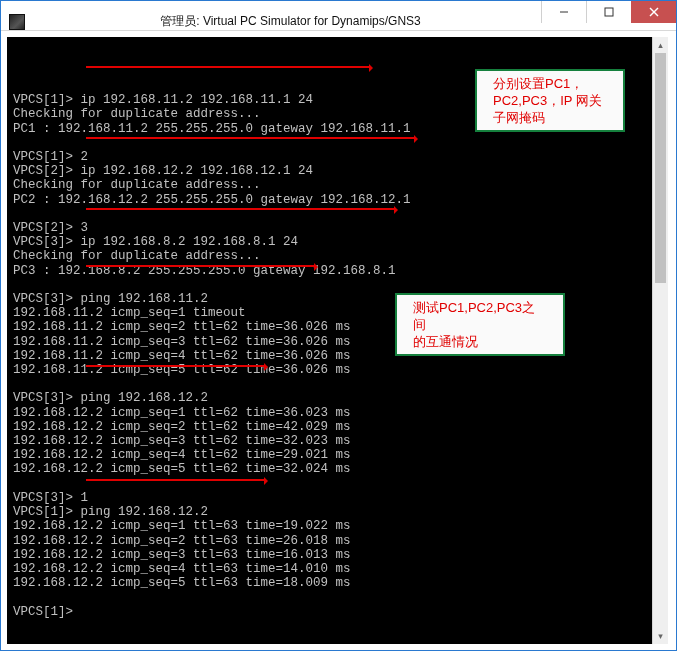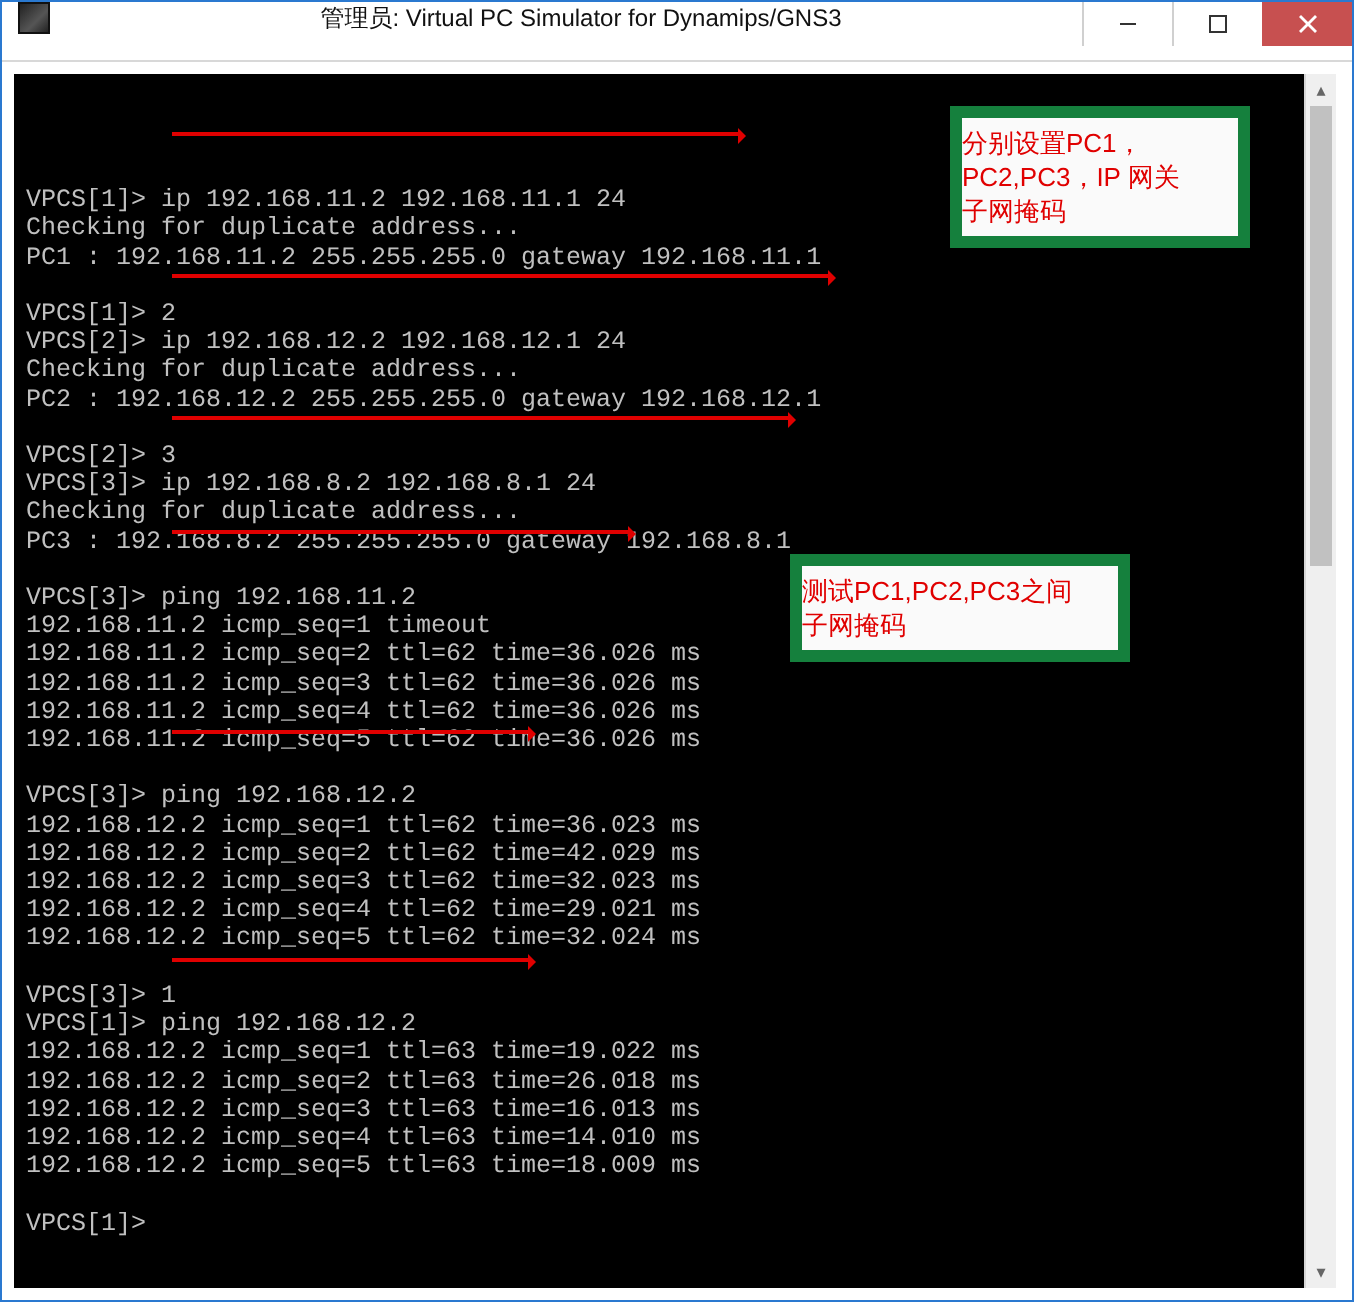--- a/index.html
+++ b/index.html
@@ -10,21 +10,21 @@
     width: 677px;
     height: 651px;
     overflow: hidden;
     border: 1px solid #2a79d0;
   }
   .titlebar {
     height: 30px;
     background: #fff;
     border-bottom: 1px solid #d8d8d8;
     display: flex;
-    align-items: flex-start;
+    align-items: flex-end;
     position: relative;
   }
   .titlebar-icon {
     width: 16px;
     height: 16px;
     margin-left: 8px;
     background: linear-gradient(135deg,#222,#555 60%,#222);
     border: 1px solid #111;
   }
   .titlebar-title {
@@ -102,29 +102,30 @@
     font-family: "Consolas","Courier New",monospace;
     font-size: 12.5px;
     line-height: 14.2px;
     color: #c0c0c0;
     white-space: pre;
     margin-top: 40px;
   }
   .term-line { white-space: pre; }
   .annot {
     position: absolute;
-    border: 6px solid #15803d;
+    border: 2px solid #15803d;
     background: rgba(255,255,255,0.98);
     font-family: "SimSun","Microsoft YaHei",sans-serif;
     font-size: 13px;
     line-height: 17px;
     color: #e00000;
-    padding: 4px 0;
+    padding: 4px 16px;
     z-index: 3;
     white-space: pre-line;
+    margin-top: 16px;
   }
   .redline {
     position:absolute;
     height:0;
     border-top:2px solid #e00000;
     z-index:2;
   }
   .redline::after {
     content:'';
     position:absolute;
@@ -168,21 +169,21 @@
     <div class="redline" style="left:79px; top:100px; width:330px;"></div>
     <div class="redline" style="left:79px; top:171px; width:310px;"></div>
     <div class="redline" style="left:79px; top:228px; width:230px;"></div>
     <div class="redline" style="left:79px; top:328px; width:180px;"></div>
     <div class="redline" style="left:79px; top:442px; width:180px;"></div>
 
     <div class="annot" style="left:468px; top:16px; width:150px;">分别设置PC1，
 PC2,PC3，IP 网关
 子网掩码</div>
     <div class="annot" style="left:388px; top:240px; width:170px;">测试PC1,PC2,PC3之间
-子网掩码</div>
+的互通情况</div>
 
     <div class="scrollbar">
       <div class="sb-btn">
         <span>▴</span>
       </div>
       <div class="sb-track">
         <div class="sb-thumb"></div>
       </div>
       <div class="sb-btn">
         <span>▾</span>

